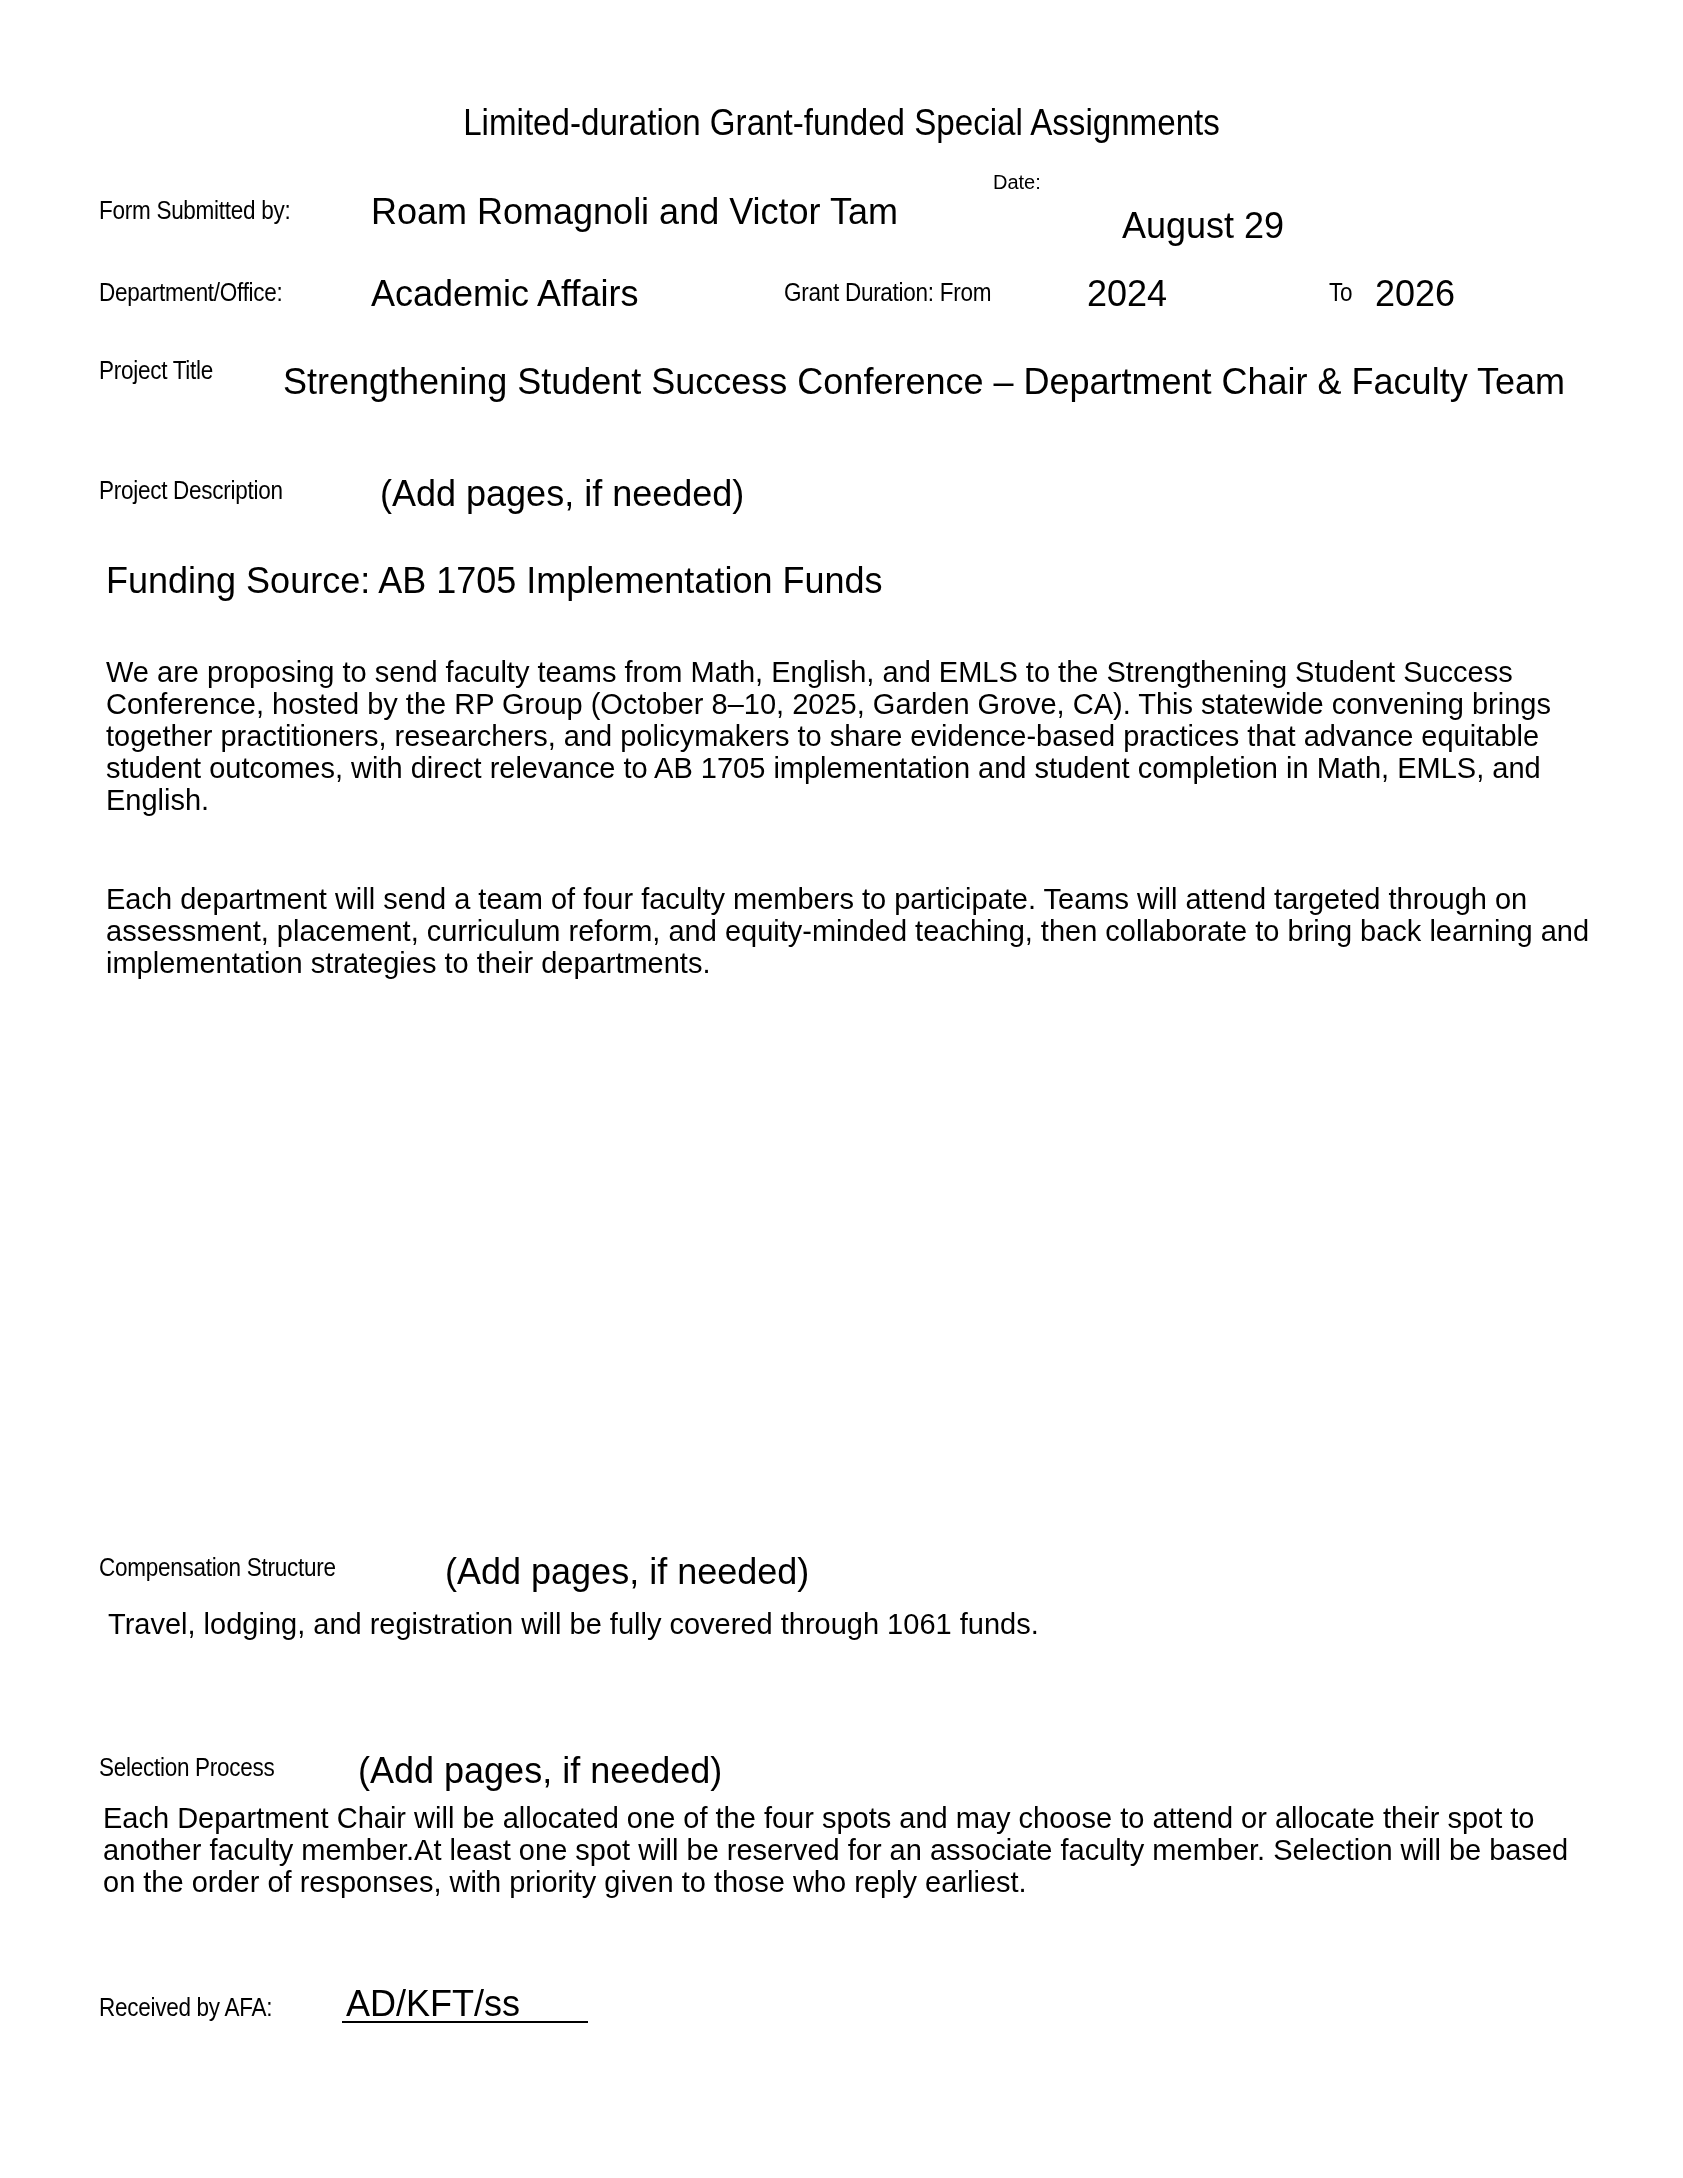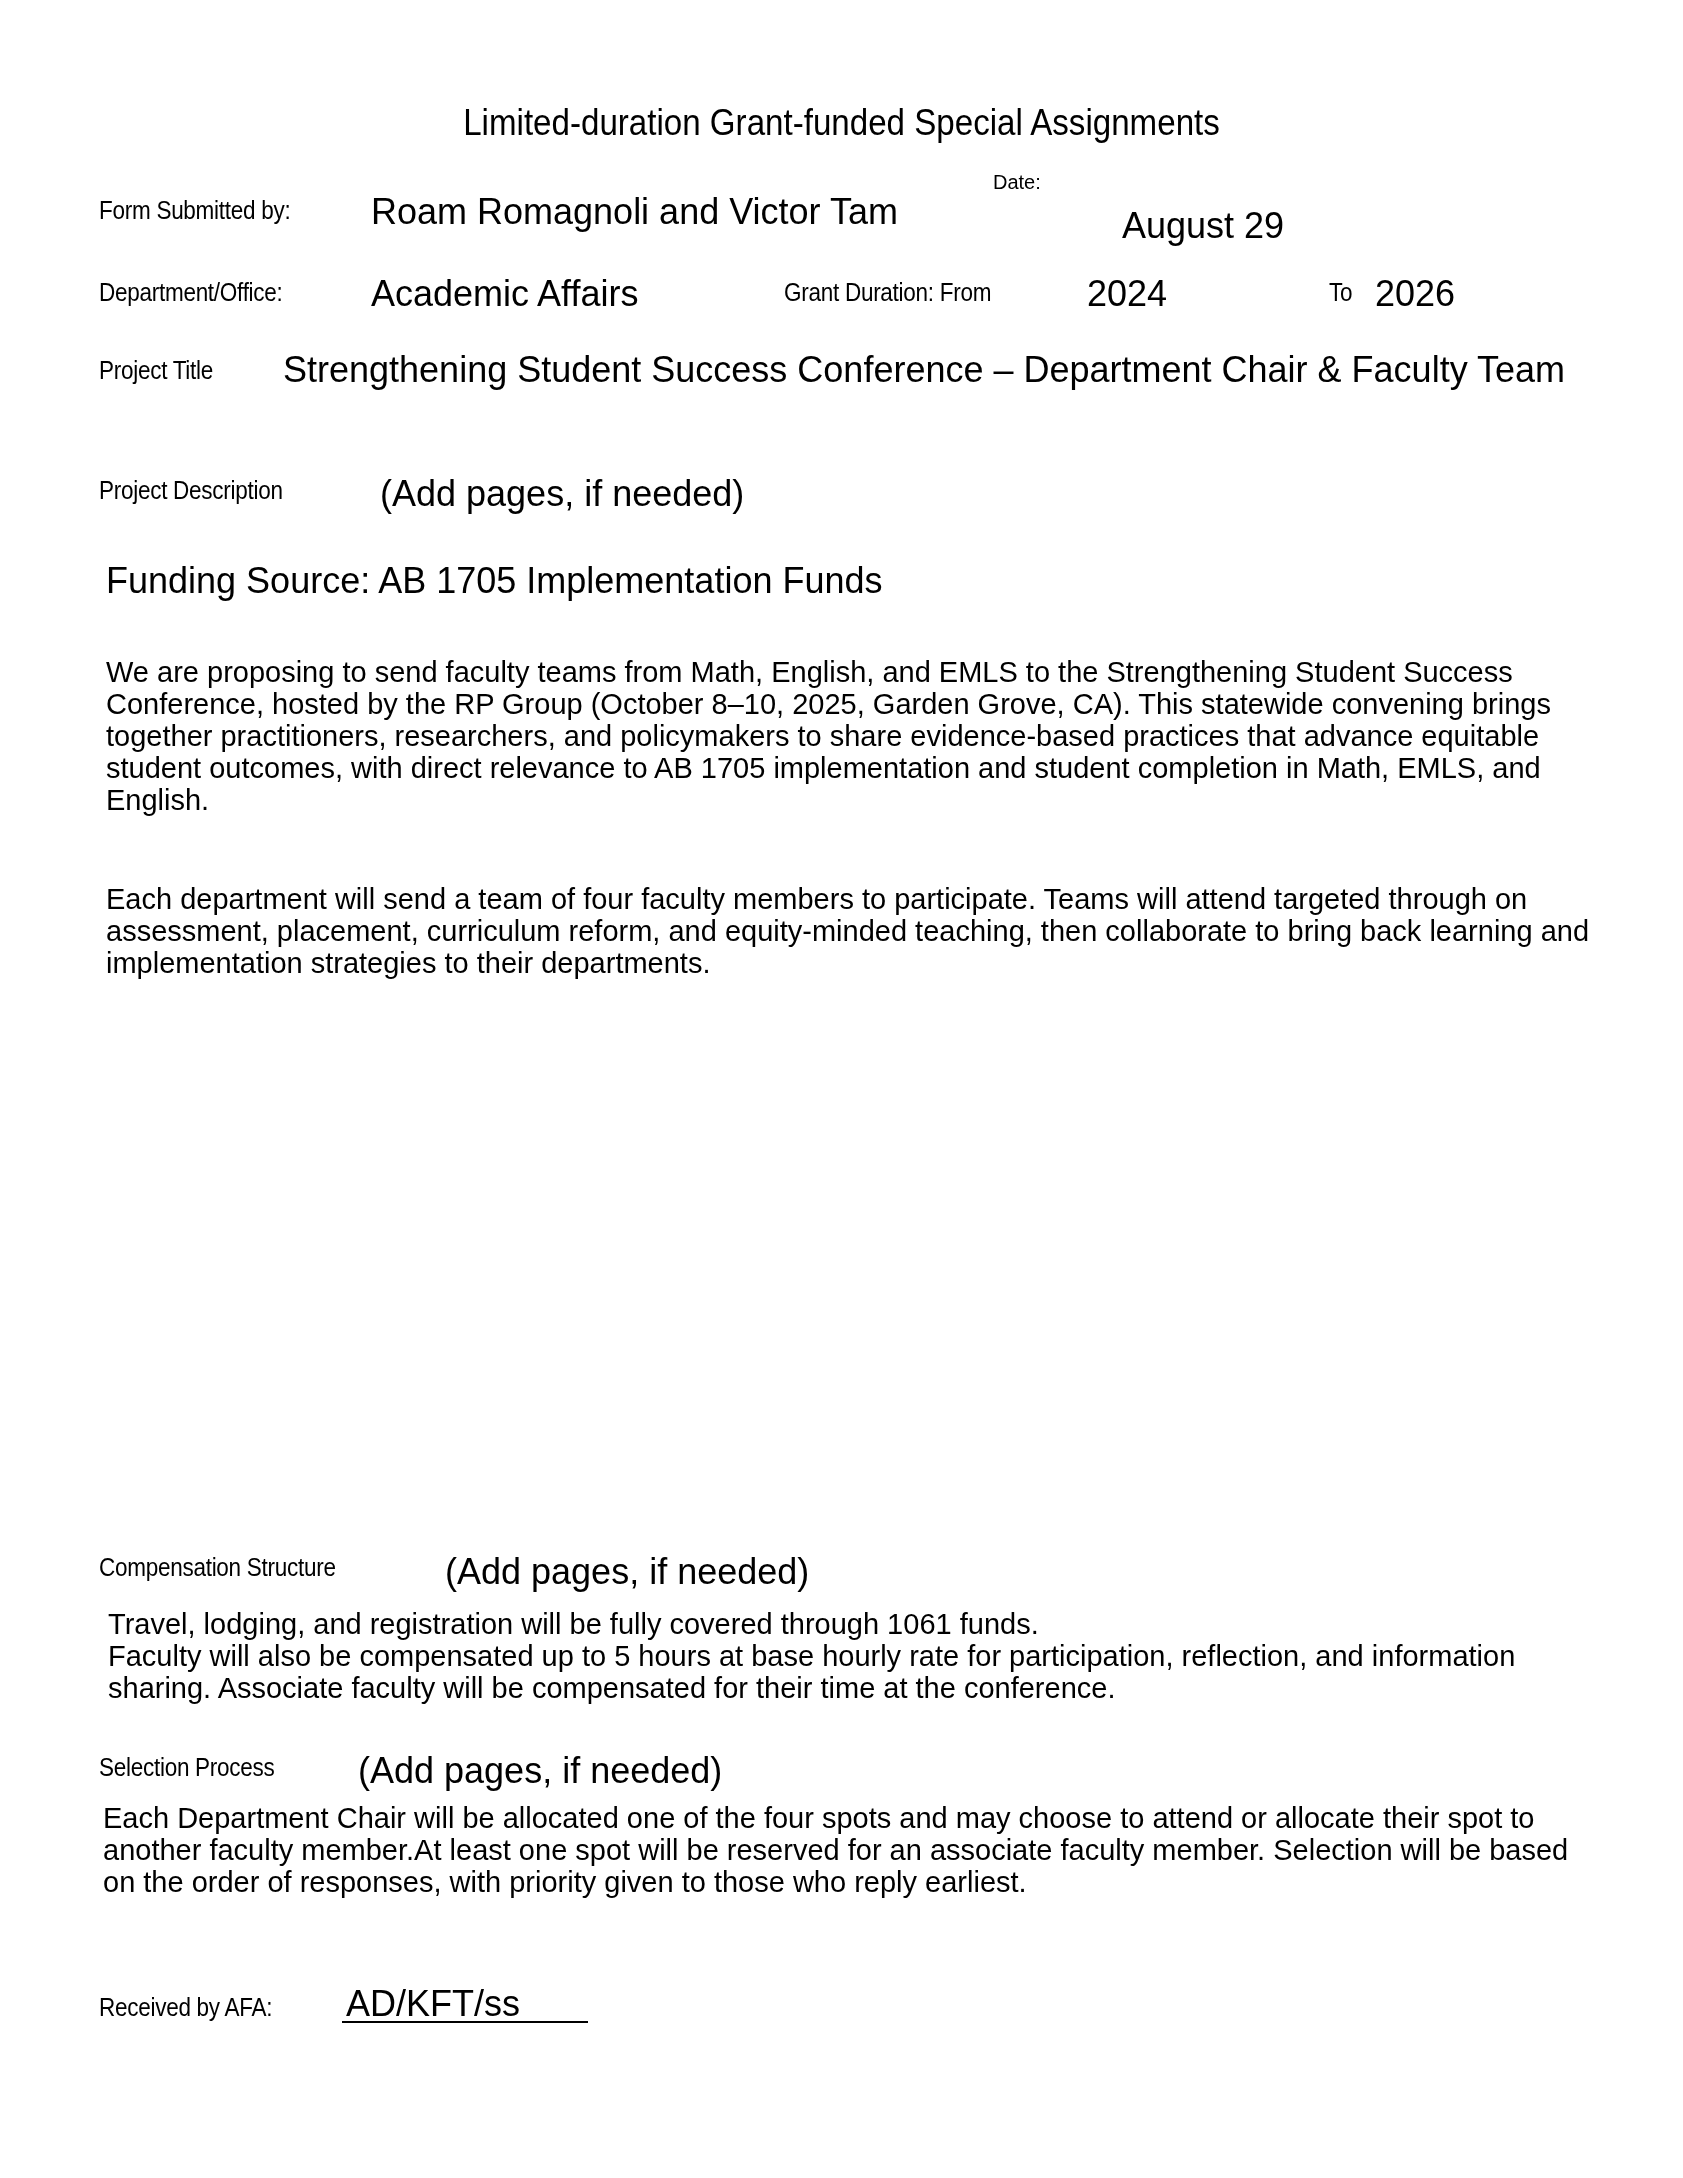--- a/index.html
+++ b/index.html
@@ -24,40 +24,39 @@
   <div class="abs value" style="left:1086px; top:205px;margin-left:36px;">August 29</div>
 
   <div class="abs label" style="left:99px; top:278px;">Department/Office:</div>
   <div class="abs value" style="left:371px; top:273px;">Academic Affairs</div>
   <div class="abs label" style="left:784px; top:278px;">Grant Duration: From</div>
   <div class="abs value" style="left:1087px; top:273px;">2024</div>
   <div class="abs label" style="left:1329px; top:278px;">To</div>
   <div class="abs value" style="left:1375px; top:273px;">2026</div>
 
   <div class="abs label" style="left:99px; top:356px;">Project Title</div>
-  <div class="abs value" style="left:283px; top:349px;">Strengthening Student Success Conference – Department Chair &amp; Faculty Team</div>
+  <div class="abs value" style="left:283px; top:361px;">Strengthening Student Success Conference – Department Chair &amp; Faculty Team</div>
 
   <div class="abs label" style="left:99px; top:476px;">Project Description</div>
   <div class="abs value" style="left:380px; top:473px;">(Add pages, if needed)</div>
 
   <div class="abs value" style="left:106px; top:544px;margin-top:16px;">Funding Source: AB 1705 Implementation Funds</div>
 
   <div class="para" style="top:656px;">
     <p>We are proposing to send faculty teams from Math, English, and EMLS to the Strengthening Student Success Conference, hosted by the RP Group (October 8–10, 2025, Garden Grove, CA). This statewide convening brings together practitioners, researchers, and policymakers to share evidence-based practices that advance equitable student outcomes, with direct relevance to AB 1705 implementation and student completion in Math, EMLS, and English.</p>
   </div>
   <div class="para" style="top:883px;">
     <p>Each department will send a team of four faculty members to participate. Teams will attend targeted through on assessment, placement, curriculum reform, and equity-minded teaching, then collaborate to bring back learning and implementation strategies to their departments.</p>
   </div>
 
   <div class="abs label" style="left:99px; top:1553px;">Compensation Structure</div>
   <div class="abs value" style="left:445px; top:1551px;">(Add pages, if needed)</div>
 
   <div class="para" style="top:1608px; left:108px;">
     <p>Travel, lodging, and registration will be fully covered through 1061 funds.</p>
-    <p>Faculty will also be compensated up to 5 hours at base hourly rate for participation, reflection, and information sharing. Associate faculty will be compensated for their time at the conference.</p>
   </div>
 
   <div class="abs label" style="left:99px; top:1753px;">Selection Process</div>
   <div class="abs value" style="left:358px; top:1750px;">(Add pages, if needed)</div>
 
   <div class="para" style="top:1802px; left:103px; width:1485px;">
     <p>Each Department Chair will be allocated one of the four spots and may choose to attend or allocate their spot to another faculty member.At least one spot will be reserved for an associate faculty member. Selection will be based on the order of responses, with priority given to those who reply earliest.</p>
   </div>
 
   <div class="abs label" style="left:99px; top:1993px;">Received by AFA:</div>

